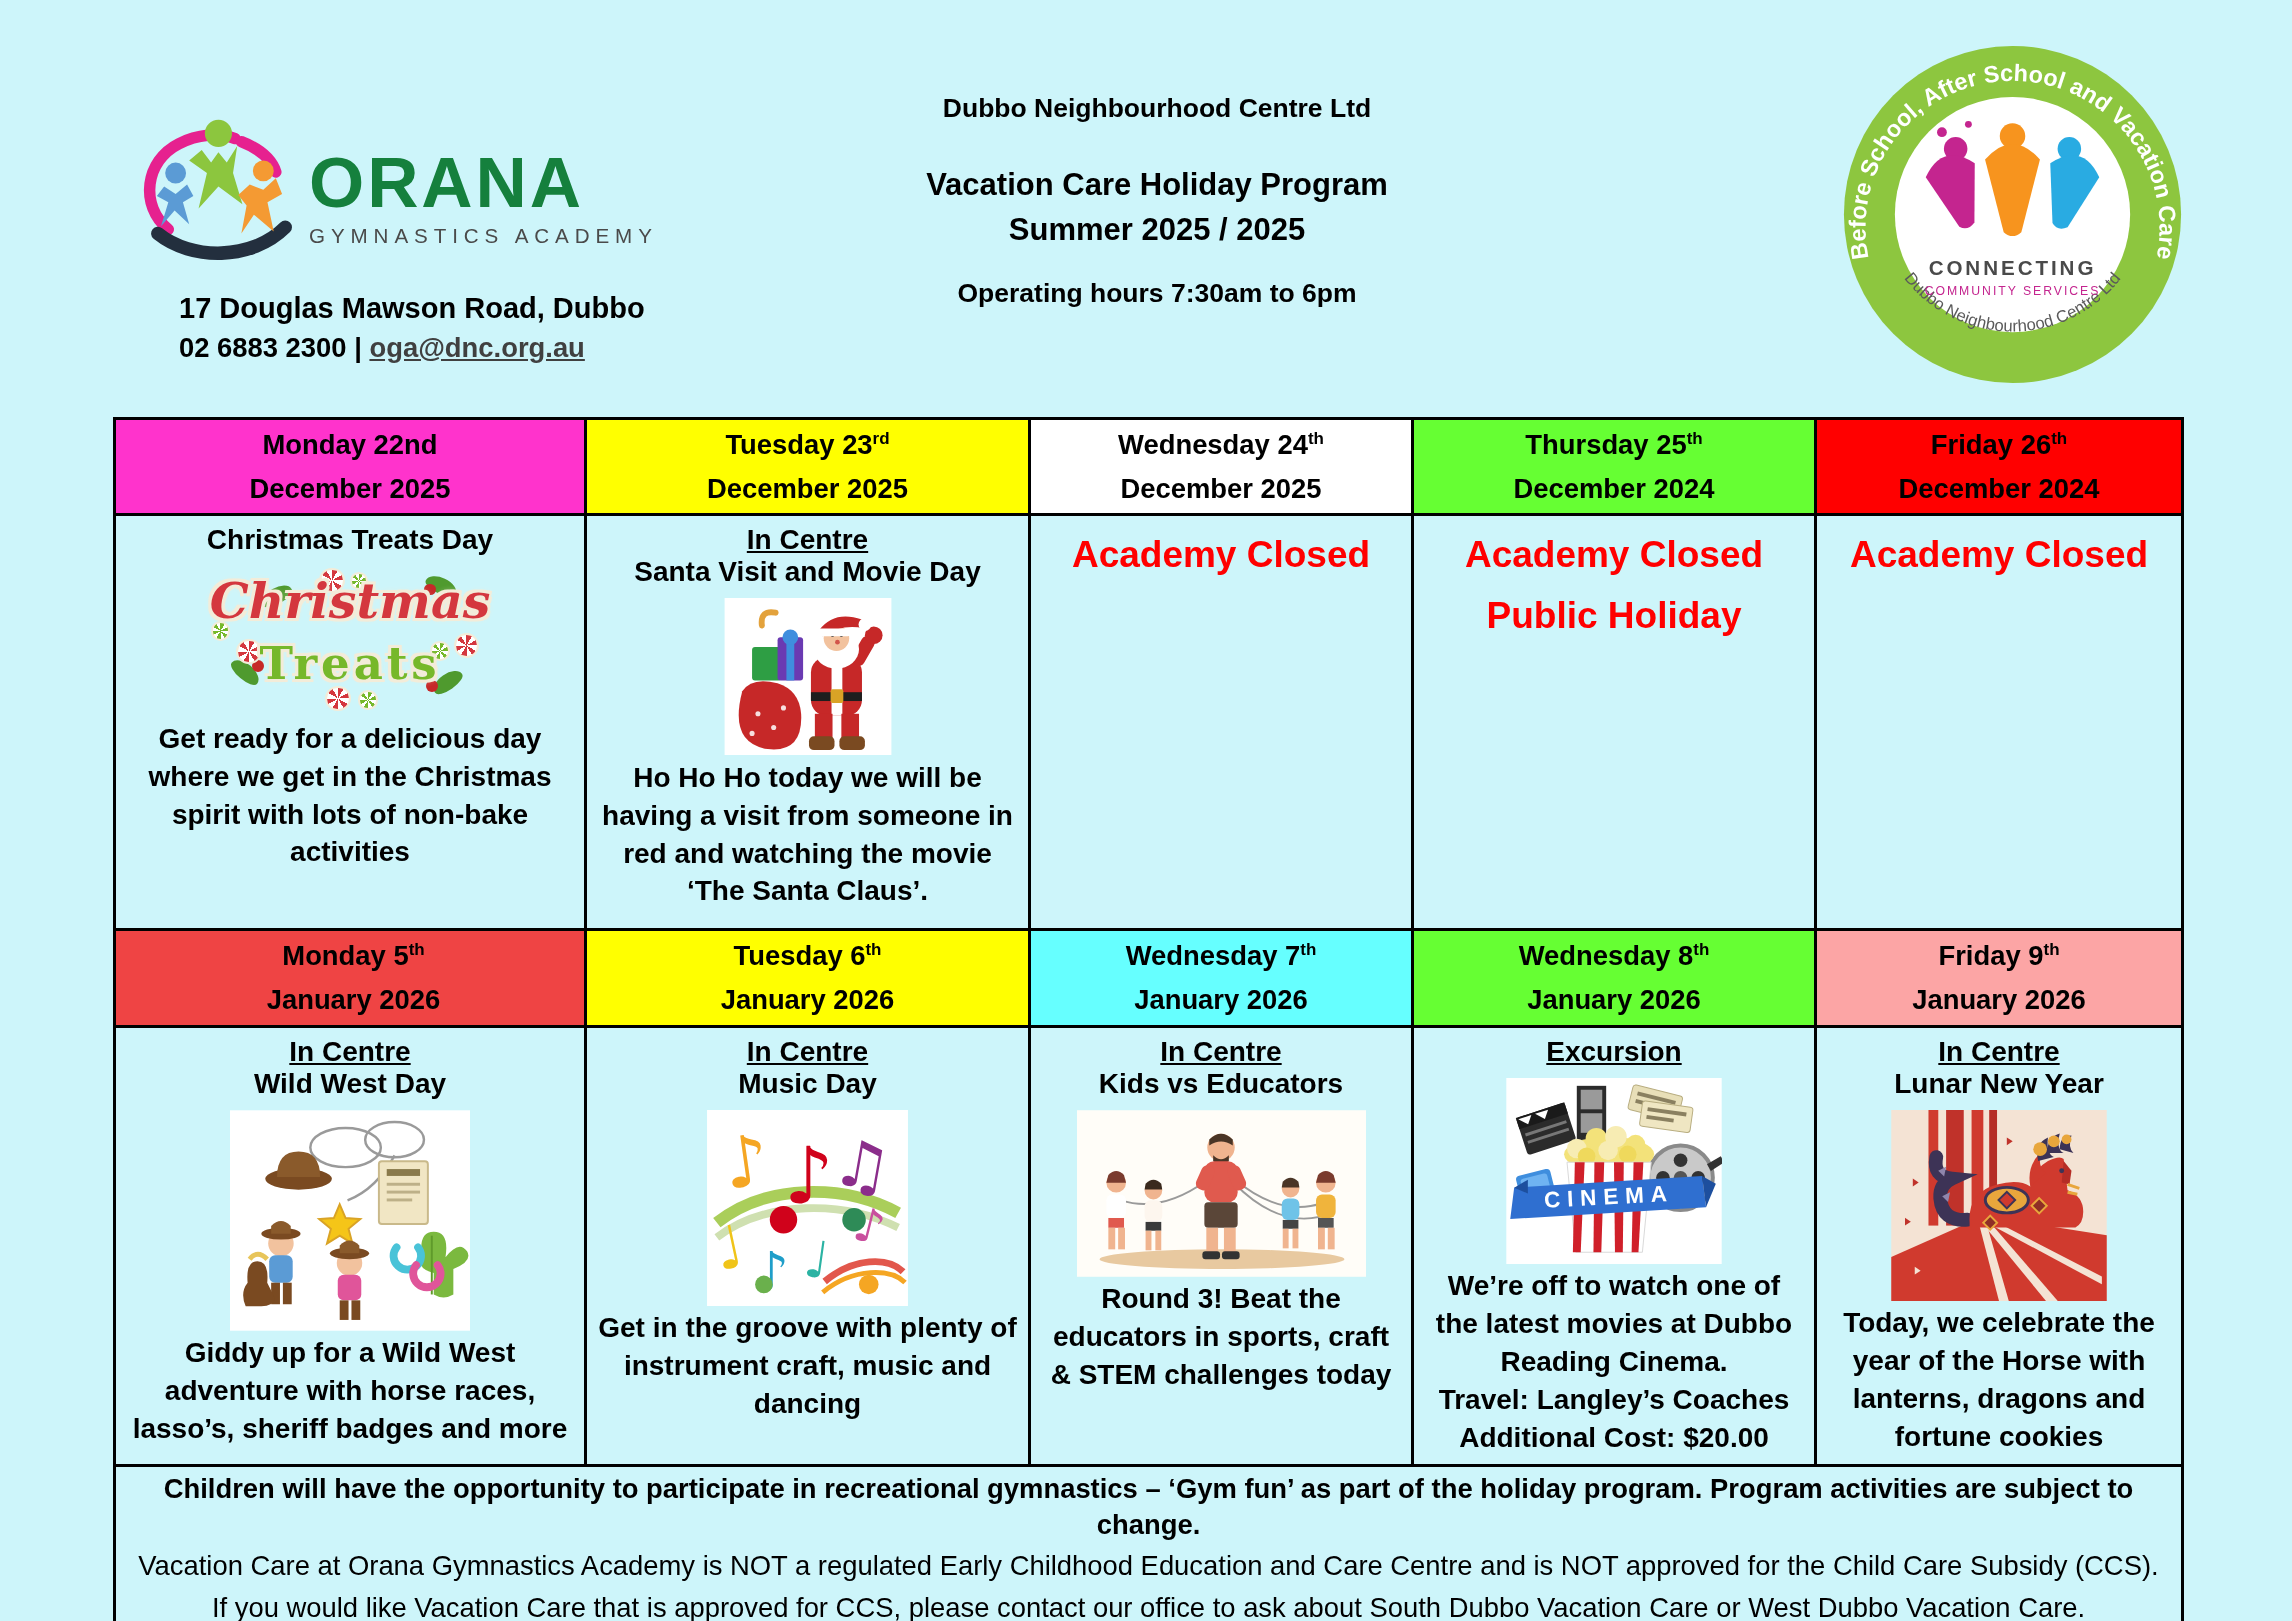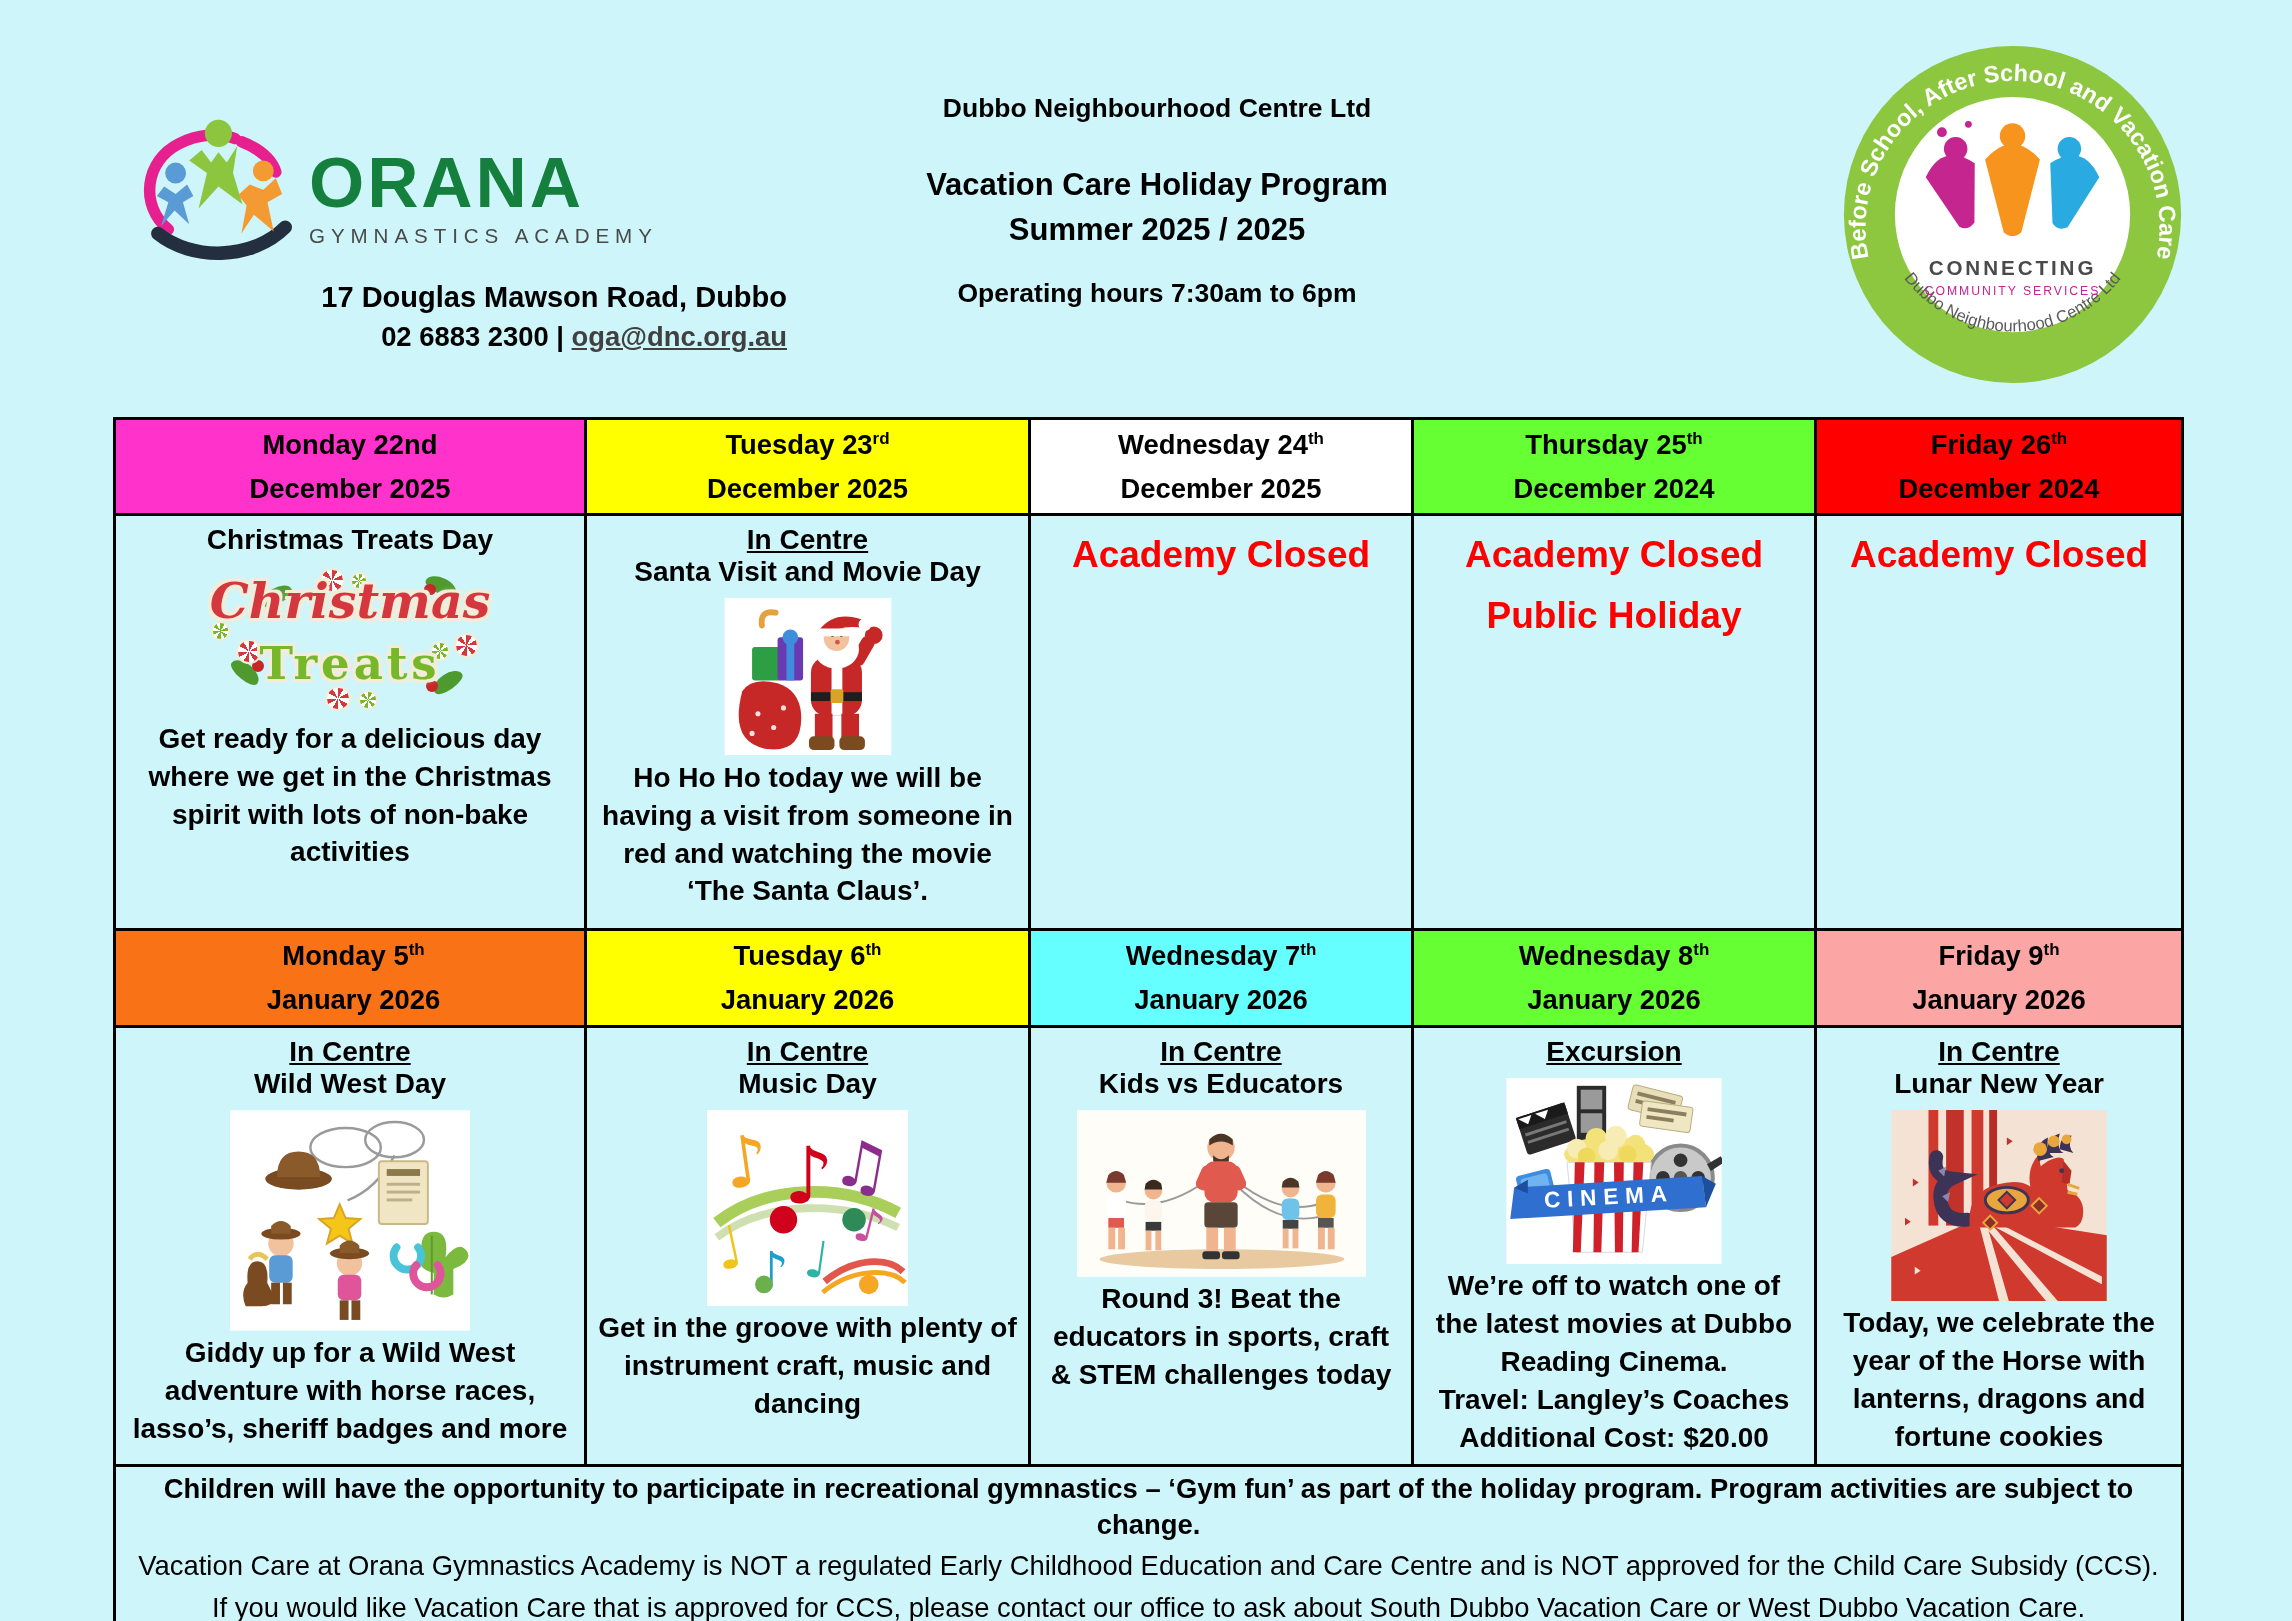--- a/index.html
+++ b/index.html
@@ -5,21 +5,21 @@
   *{margin:0;padding:0;box-sizing:border-box}
   html,body{width:2293px;height:1621px}
   body{background:#cdf5fa;font-family:"Liberation Sans",sans-serif;color:#000;position:relative;overflow:hidden}
   .page{position:absolute;inset:0}
 
   
   .logo-icon{position:absolute;left:140;top:106px;left:137px;width:167px;height:157px}
   .logo-text{position:absolute;left:309px;top:147px}
   .logo-name{font-size:71px;font-weight:700;color:#15803d;letter-spacing:2.9px;line-height:1}
   .logo-sub{font-size:20.6px;font-weight:400;color:#4a4a4a;letter-spacing:5.9px;margin-top:5.9px}
-  .address-block{position:absolute;left:179px;top:281px;width:608px;text-align:right}
+  .address-block{position:absolute;left:179px;top:292px;width:608px;text-align:left}
   .addr1{font-size:29px;font-weight:700}
   .addr2{font-size:27.4px;font-weight:700;margin-top:6.9px}
   .addr2 a{color:#404040;text-decoration:underline;cursor:pointer}
 
   
   .center-head{position:absolute;left:910px;top:93px;width:494px;text-align:center}
   .org{font-size:26.5px;font-weight:700}
   .titles{margin-top:39px;font-size:31px;font-weight:700;line-height:1.45}
   .hours{margin-top:25.5px;font-size:26.5px;font-weight:700}
 
@@ -222,21 +222,21 @@
       <td class="closed">
         <div>Academy Closed</div>
         <div>Public Holiday</div>
       </td>
       <td class="closed">
         <div>Academy Closed</div>
       </td>
     </tr>
 
     <tr class="hrow">
-      <th style="background-color: #f97316; padding-left: 7px;">
+      <th style="background-color: #ef4444; padding-left: 7px;">
         <div><span>Monday 5</span><sup>th</sup></div>
         <div>January 2026</div>
       </th>
       <th style="background-color: rgb(255, 255, 0);">
         <div><span>Tuesday 6</span><sup>th</sup></div>
         <div>January 2026</div>
       </th>
       <th style="background-color: rgb(102, 255, 255);">
         <div><span>Wednesday 7</span><sup>th</sup></div>
         <div>January  2026</div>

